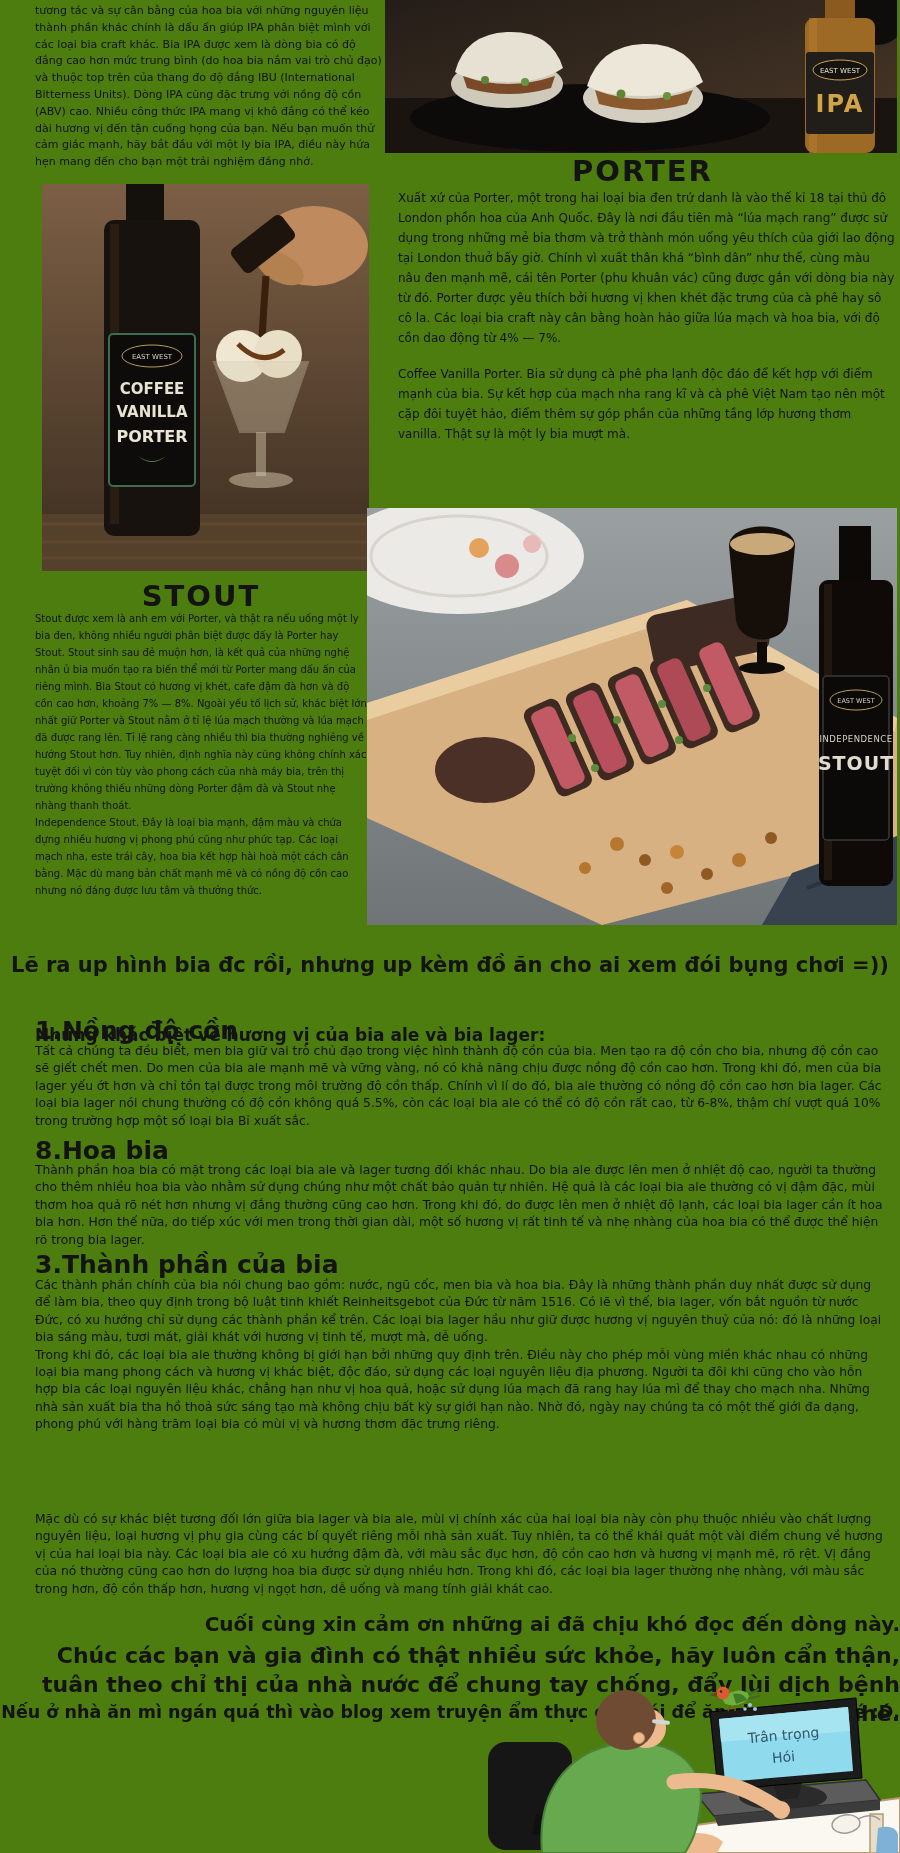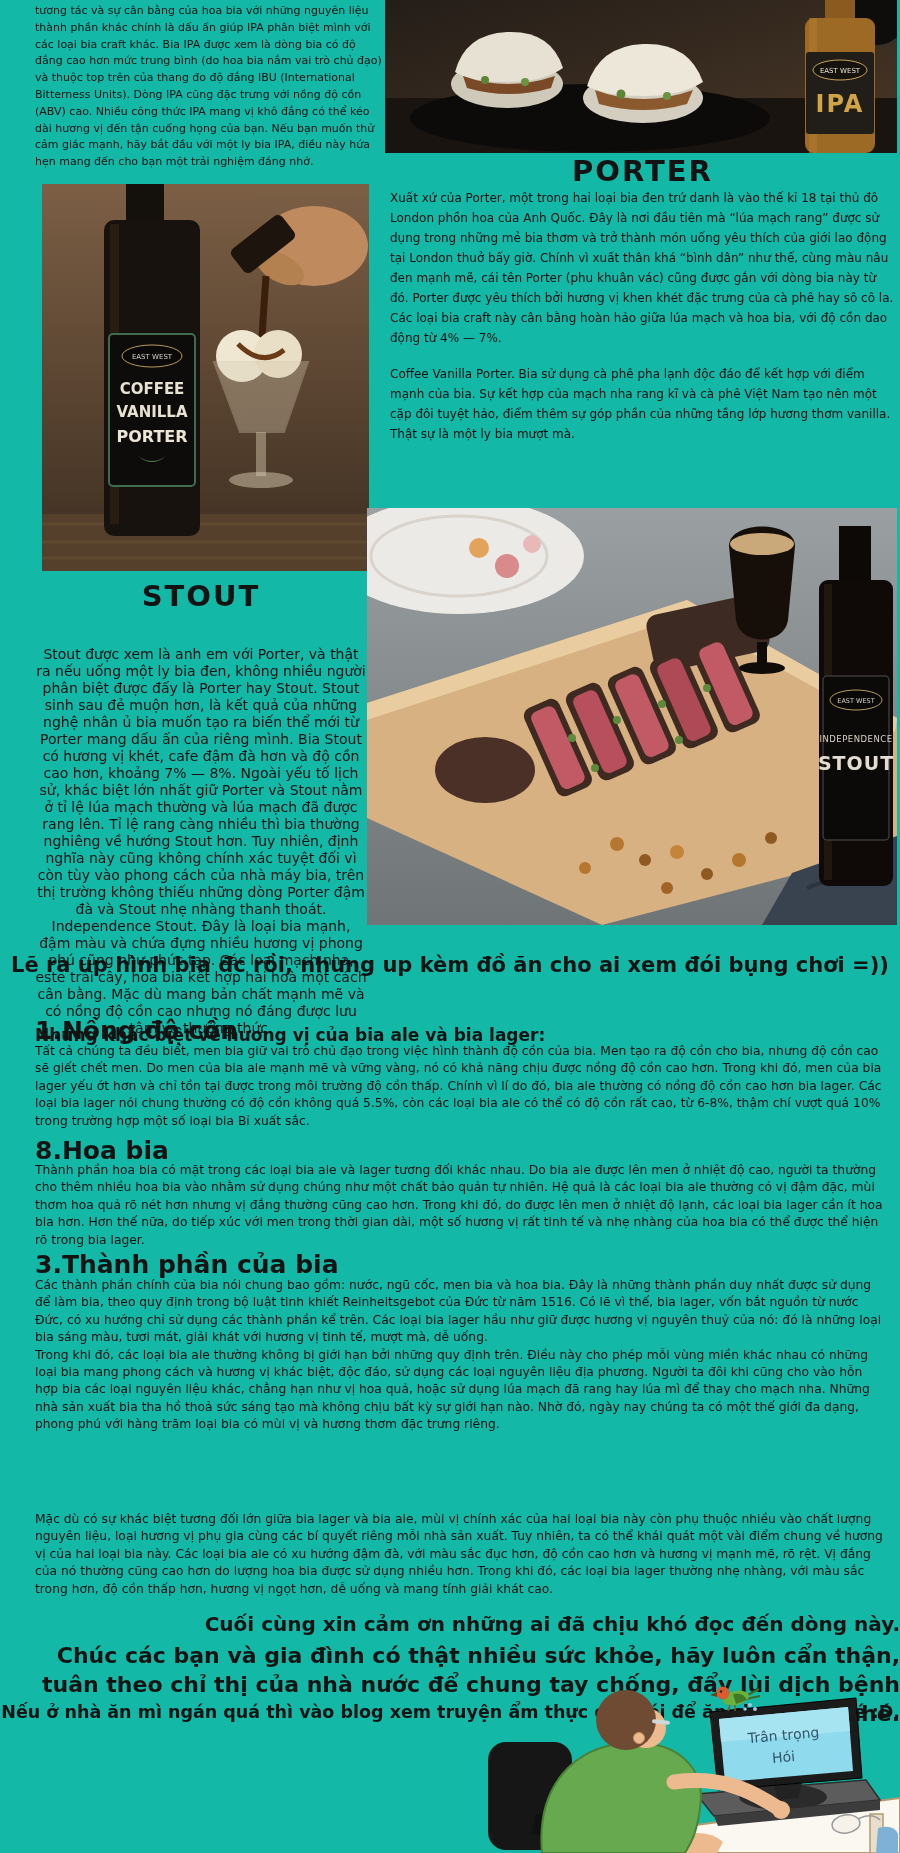--- a/index.html
+++ b/index.html
@@ -1,37 +1,37 @@
 <!DOCTYPE html>
 <html><head>
 <meta charset="utf-8">
 <style>
   html,body { margin:0; padding:0; background:#ffffff; }
   .page {
     position:relative; width:900px; height:1853px; margin:0 auto;
-    background:#14b8a6; color:#131313; overflow:hidden;
+    background:#4d7c0f; color:#131313; overflow:hidden;
     font-family:"DejaVu Sans", sans-serif;
   }
   .abs { position:absolute; }
   .photo { position:absolute; display:block; }
   svg text { font-family:"DejaVu Sans", sans-serif; }
 
   .ipa-text   { left:35px;  top:3px;    width:347px; font-size:11px;  line-height:16.8px; }
   .photo-top  { left:385px; top:0;      width:512px; height:153px; }
 
   .porter-heading { left:390px; top:154px; width:505px; text-align:center;
                     font-size:29px; font-weight:bold; letter-spacing:2px; }
   .photo-porter { left:42px; top:184px; width:327px; height:387px; }
   .porter-text { left:390px; top:188px; width:505px; font-size:12px; line-height:20px; }
-  .porter-text p { margin:0 0 16px 0; }
+  .porter-text p { margin:0 0 16px 8px; }
 
   .photo-stout { left:367px; top:508px; width:530px; height:417px; }
   .stout-heading { left:35px; top:579px; width:332px; text-align:center;
                    font-size:29px; font-weight:bold; letter-spacing:2px; }
-  .stout-text { left:35px; top:646px; width:332px; font-size:14px; line-height:17px;text-align:center; }
+  .stout-text { left:35px; top:610px; width:332px; font-size:10px; line-height:17px; }
   .stout-text p { margin:0; }
 
   .joke { left:0; top:953px; width:900px; text-align:center;
           font-size:21px; font-weight:bold; }
   .diff-heading { left:35px; top:990px; width:848px;
                   font-size:17px; font-weight:bold;margin-top:35px; }
 
   .sec-title { position:absolute; left:35px; width:848px;
                font-size:25px; font-weight:bold; }
   .sec-text  { position:absolute; left:35px; width:848px;

